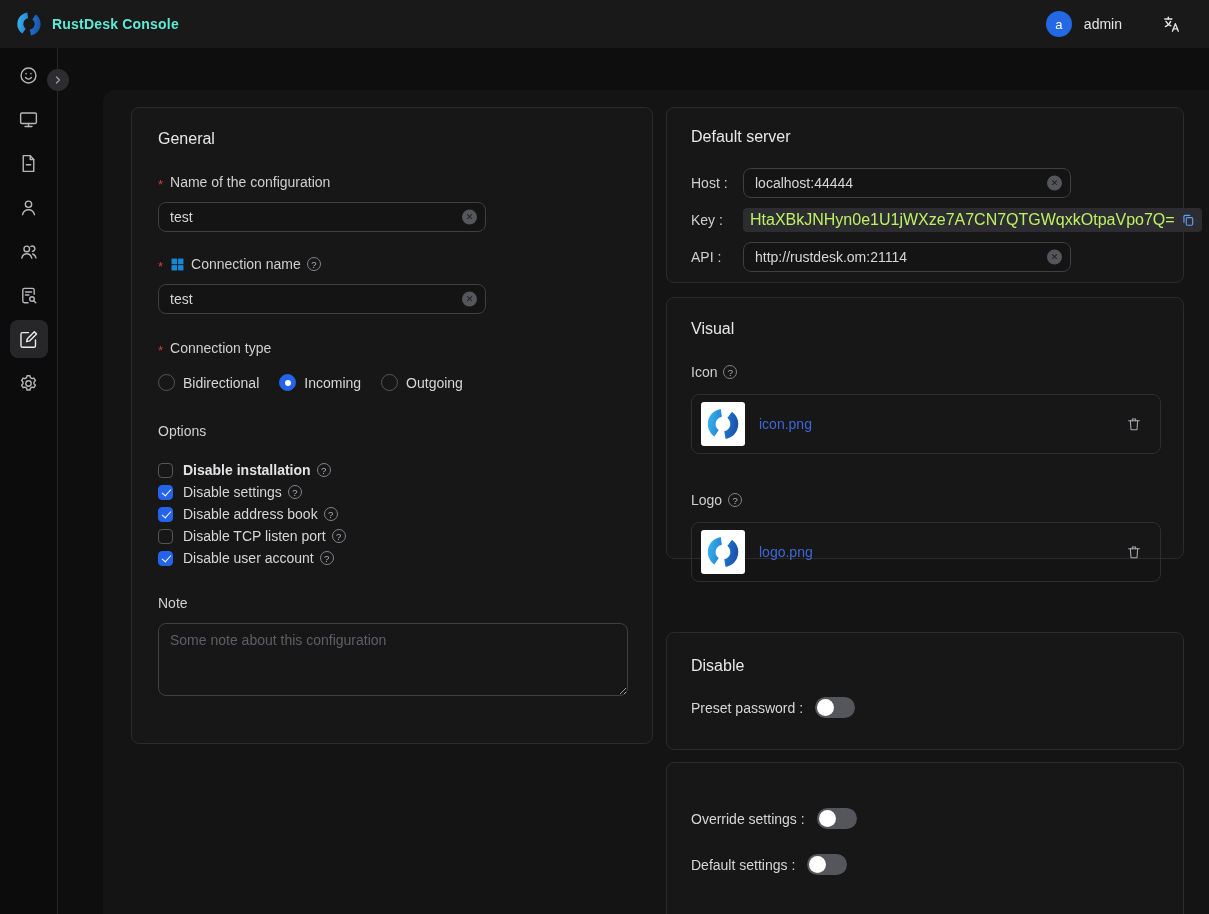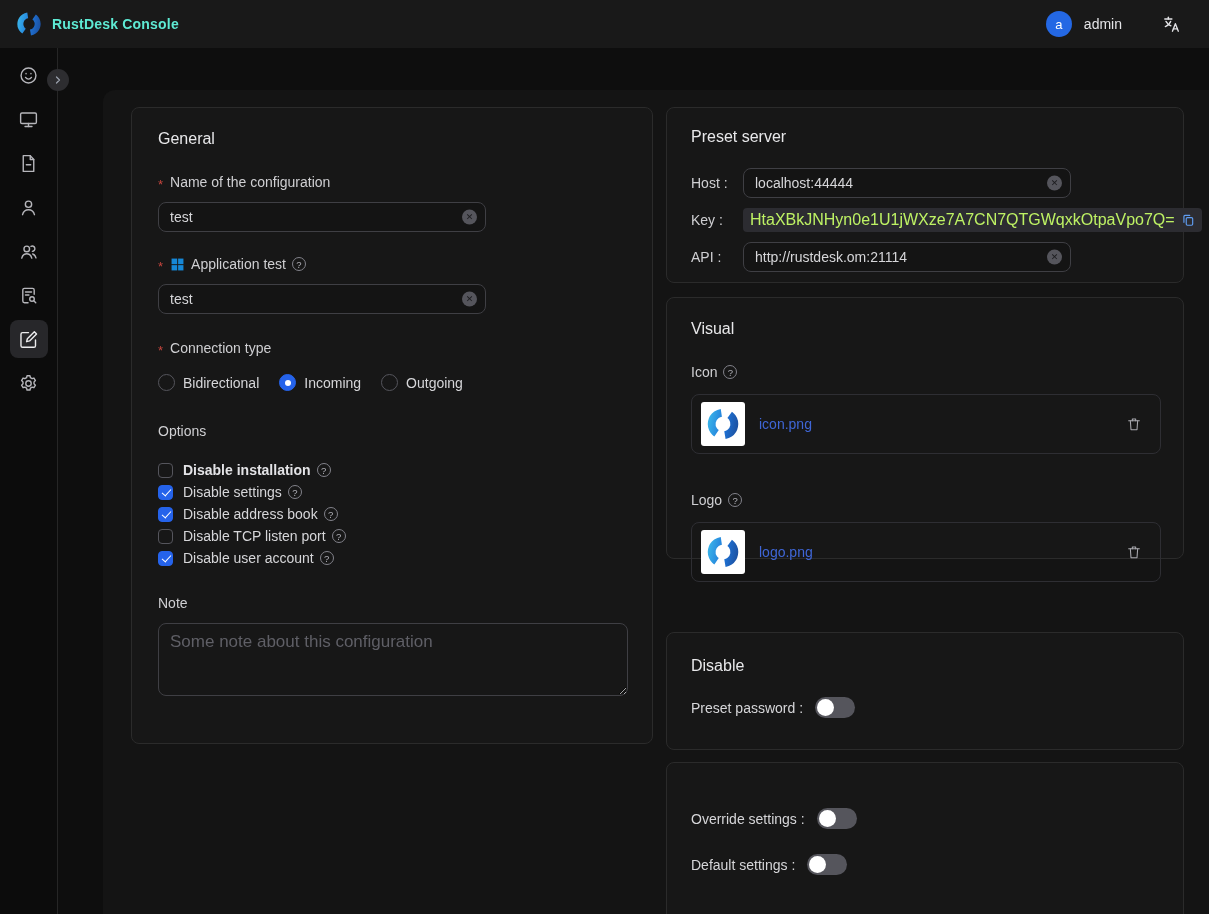--- a/index.html
+++ b/index.html
@@ -75,21 +75,21 @@
   .cb { width:15px; height:15px; border-radius:4px; border:1.5px solid #55555c; position:relative;
     background:transparent; flex:0 0 auto; }
   .cb.checked { background:#2563eb; border-color:#2563eb; }
   .cb.checked::after { content:""; position:absolute; left:4.5px; top:1.5px; width:4px; height:8px;
     border:solid #fff; border-width:0 1.8px 1.8px 0; transform:rotate(42deg); }
   .cb-label { color:#d6d6d9; font-size:14px; margin:0 6px 0 10px; }
   .cb-label.bold { font-weight:700; color:#e3e3e6; }
 
   textarea.note { width:470px; height:73px; margin-top:12px; background:transparent;
     border:1px solid #3f3f44; border-radius:8px; resize:vertical; color:#d6d6d9;
-    font-size:17px; padding:8px 11px; outline:none; font-family:"Liberation Sans", sans-serif; }
+    font-size:14px; padding:8px 11px; outline:none; font-family:"Liberation Sans", sans-serif; }
   textarea.note::placeholder { color:#5f5f66; }
 
   
   .srv-row { display:flex; align-items:center; margin-top:10px; }
   .srv-label { width:52px; color:#cfcfd2; font-size:14px; flex:0 0 auto; }
   .srv-row .tinput { margin-top:0; }
   .key-box { display:flex; align-items:center; gap:6px; background:#2c2c31; border-radius:4px;
     padding:3px 7px; cursor:default; }
   .key-text { font-family:Liberation Sans, sans-serif; font-size:16px; color:#bef264;
     white-space:nowrap; }
@@ -232,21 +232,21 @@
     </div>
 
     <div class="field-label" style="margin-top:24px">
       <span class="req">*</span>
       <svg width="15" height="15" viewBox="0 0 24 24" fill="#1688d8">
         <rect x="2.5" y="2.5" width="9" height="9"></rect>
             <rect x="13" y="2.5" width="8.5" height="9"></rect>
         <rect x="2.5" y="13" width="9" height="8.5"></rect>
             <rect x="13" y="13" width="8.5" height="8.5"></rect>
       </svg>
-      <span>Application test</span>
+      <span>Connection name</span>
       <span class="help">?</span>
     </div>
     <div class="tinput">
       <input value="test" style="">
       <span class="clear-btn">✕</span>
     </div>
 
     <div class="field-label" style="margin-top:26px">
       <span class="req">*</span>
       <span>Connection type</span>
@@ -297,21 +297,21 @@
       </div>
     </div>
 
     <div class="field-label" style="margin-top:26px">
       <span>Note</span>
     </div>
     <textarea class="note" placeholder="Some note about this configuration" style=""></textarea>
   </div>
 
   <div class="card card-server">
-    <div class="card-title">Preset server</div>
+    <div class="card-title">Default server</div>
 
     <div class="srv-row" style="margin-top:22px">
       <span class="srv-label">Host :</span>
       <div class="tinput">
         <input value="localhost:44444" style="">
         <span class="clear-btn">✕</span>
       </div>
     </div>
 
     <div class="srv-row">

